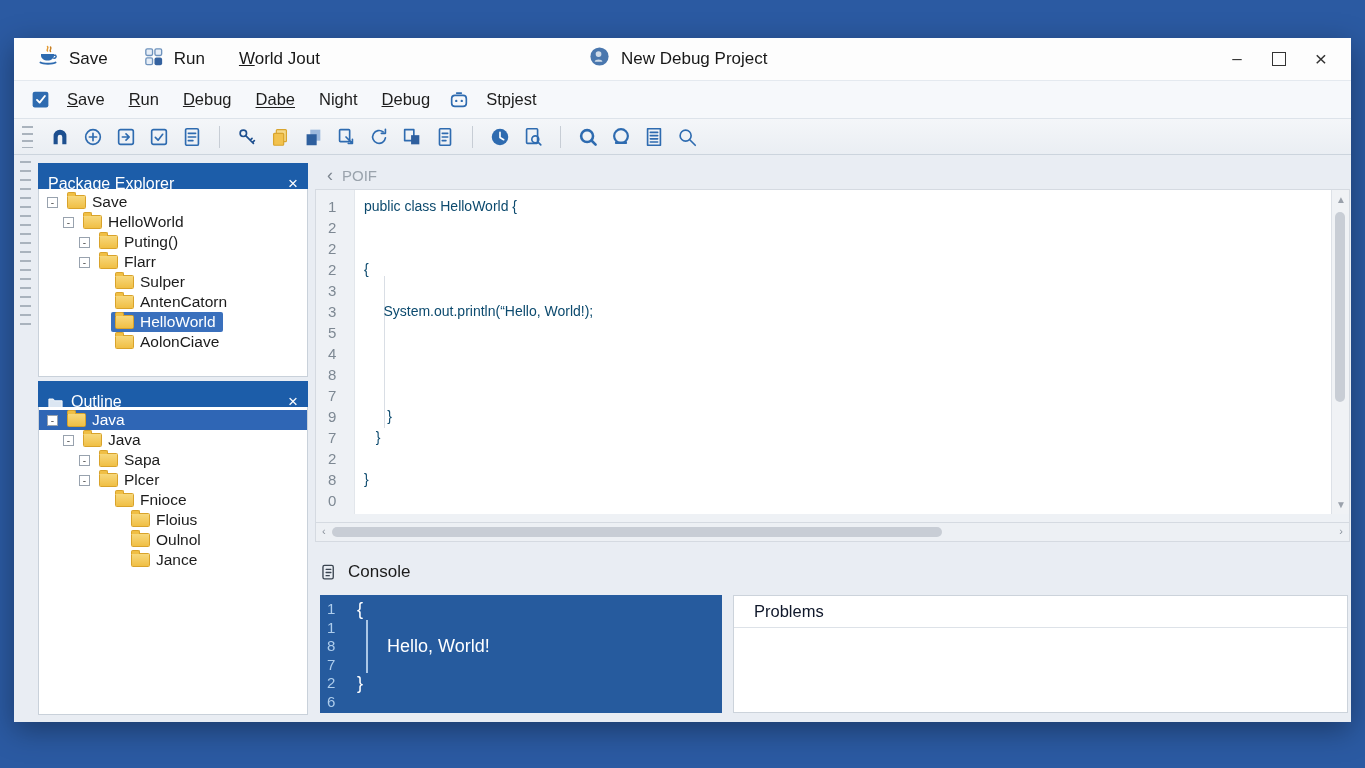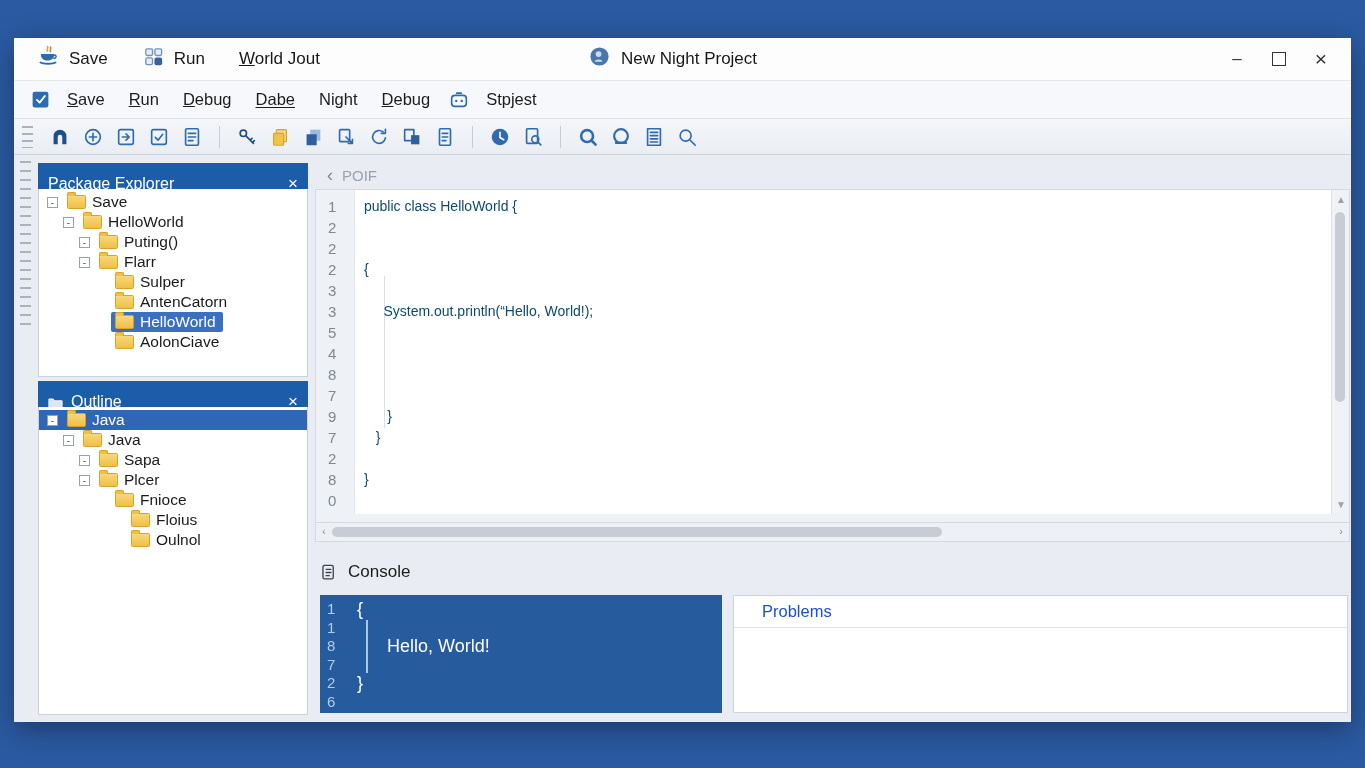--- a/index.html
+++ b/index.html
@@ -97,21 +97,21 @@
   .console-head{position:absolute;left:305px;top:404px;height:26px;display:flex;align-items:center;gap:10px;
     font-size:17px;color:#1b1b1b;}
   .console-box{position:absolute;left:306px;top:440px;width:402px;height:118px;background:#265b9e;
     padding-top:5px;box-sizing:border-box;}
   .con-row{display:flex;height:18.5px;line-height:18.5px;}
   .cln{flex:none;width:20px;padding-left:7px;color:#aecdec;font-size:15px;}
   .ctext{white-space:pre;color:#ffffff;font-size:18px;padding-left:10px;}
   .con-guide{position:absolute;left:46px;top:25px;width:2px;height:53px;background:#b9d3ee;opacity:.9;}
   .problems{position:absolute;left:719px;top:440px;width:615px;height:118px;background:#fff;
     border:1px solid #ccd3db;box-sizing:border-box;}
-  .prob-head{height:31px;line-height:31px;padding-left:28px;font-size:16.5px;color:#1d4ed8;
+  .prob-head{height:31px;line-height:31px;padding-left:20px;font-size:16.5px;color:#0f172a;
     border-bottom:1px solid #dde2e8;}
 </style>
 </head>
 <body>
 
 <div class="window">
 
   <div class="titlebar">
     <div class="tb-item">
       <span>
@@ -140,21 +140,21 @@
       <span class="tb-label u-first">World Jout</span>
     </div>
     <div class="tb-center">
       <span>
         <svg width="23" height="23" viewBox="0 0 24 24">
           <circle cx="12" cy="12" r="9.5" fill="#4a77ae"></circle>
           <circle cx="11" cy="9.5" r="3" fill="#cfdbe9"></circle>
           <path d="M7 17.5c0-3 8-3 8 0z" fill="#cfdbe9"></path>
         </svg>
       </span>
-      <span>New Night Project</span>
+      <span>New Debug Project</span>
     </div>
     <div class="win-controls">
       <span class="wc wc-min">–</span>
       <span class="wc">
           <span class="wc-max"></span>
         </span>
       <span class="wc wc-close">×</span>
     </div>
   </div>
 
@@ -435,20 +435,28 @@
           </span>
         </div>
         <div class="tree-row">
           <span class="spacer" style="width: 64px;"></span>
           <span class="exp" style="visibility: hidden;"></span>
           <span class="row-inner">
             <span class="folder"></span>
             <span class="tree-label">Oulnol</span>
           </span>
         </div>
+        <div class="tree-row">
+          <span class="spacer" style="width: 64px;"></span>
+          <span class="exp" style="visibility: hidden;"></span>
+          <span class="row-inner">
+            <span class="folder"></span>
+            <span class="tree-label">Jance</span>
+          </span>
+        </div>
       </div>
     <div class="tree-scroll" style="top:256px;height:300px;">
       <span class="tree-thumb" style="top:4px;height:102px;"></span>
       <span class="scroll-arrow" style="bottom:4px;left:1px;">▼</span>
     </div>
 
     <div class="editor">
       <div class="ed-tab">
         <span class="ed-chev">‹</span>
         <span>POIF</span>

